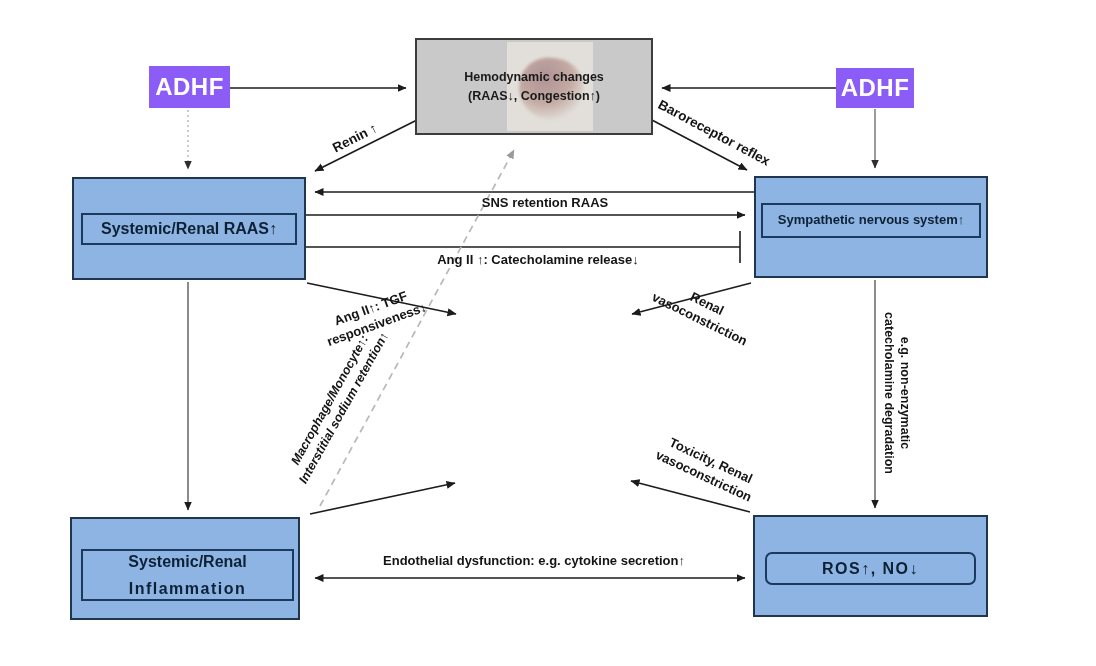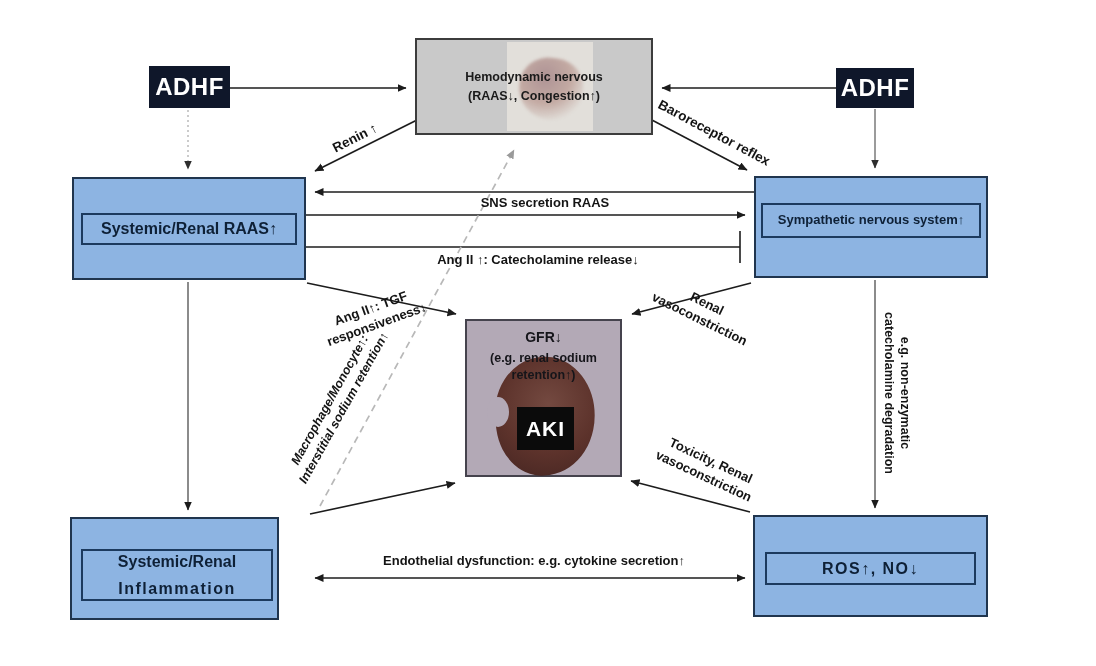--- a/index.html
+++ b/index.html
@@ -3,21 +3,21 @@
 <meta charset="utf-8">
 <style>
   html,body{margin:0;padding:0;background:#ffffff;}
   #canvas{
     position:relative;width:1096px;height:666px;background:#ffffff;overflow:hidden;
     font-family:"Liberation Sans",sans-serif;
   }
   #arrow-layer{position:absolute;left:0;top:0;z-index:1;}
   .node{position:absolute;box-sizing:border-box;z-index:2;}
   .black-node{
-    background:#0f172a;color:#ffffff;display:flex;align-items:center;justify-content:center;
+    background:#8b5cf6;color:#ffffff;display:flex;align-items:center;justify-content:center;
     font-weight:bold;font-size:24px;letter-spacing:.5px;
   }
   .blue-node{
     background:#8db4e2;border:2px solid #20354e;
   }
   .inner-rect{
     position:absolute;box-sizing:border-box;border:2px solid #1c3a5e;background:#8db4e2;
     display:flex;flex-direction:column;align-items:center;justify-content:center;
     font-weight:bold;color:#0e2036;font-size:16px;line-height:1.45;
   }
@@ -104,65 +104,55 @@
     <span>ADHF</span>
   </div>
 
   <div class="node black-node" style="left:836px;top:68px;width:78px;height:40px;">
     <span>ADHF</span>
   </div>
 
   <div class="node gray-node" style="left:415px;top:38px;width:238px;height:97px;">
     <div class="photo-strip"></div>
     <div class="heart-img"></div>
-    <div style="position:relative;z-index:3;">Hemodynamic nervous</div>
+    <div style="position:relative;z-index:3;">Hemodynamic changes</div>
     <div style="position:relative;z-index:3;">(RAAS↓, Congestion↑)</div>
   </div>
 
   <div class="node blue-node" style="left:72px;top:177px;width:234px;height:103px;">
     <div class="inner-rect" style="left:7px;right:7px;top:34px;height:32px;">
       <span>Systemic/Renal RAAS↑</span>
     </div>
   </div>
 
   <div class="node blue-node" style="left:754px;top:176px;width:234px;height:102px;">
     <div class="inner-rect" style="left:5px;right:5px;top:25px;height:35px;font-size:13px;text-align:center;">
       <span>Sympathetic nervous system↑</span>
     </div>
   </div>
 
-  <div class="node mauve-node" style="left:465px;top:319px;width:157px;height:158px;">
-    <div class="kidney-img"></div>
-    <div class="kidney-notch"></div>
-    <div class="gfr-text" style="font-size:14px;">GFR↓</div>
-    <div class="gfr-text" style="padding-top:2px;">(e.g. renal sodium</div>
-    <div class="gfr-text" style="padding-top:0;">retention↑)</div>
-    <div class="aki-box">
-      <span>AKI</span>
-    </div>
-  </div>
 
-  <div class="node blue-node" style="left:70px;top:517px;width:209px;height:103px;text-align:right;">
+  <div class="node blue-node" style="left:70px;top:517px;width:230px;height:103px;text-align:right;">
     <div class="inner-rect" style="left:9px;right:4px;top:30px;height:52px;line-height:1.7;">
       <span>Systemic/Renal</span>
       <span class="ls1">Inflammation</span>
     </div>
   </div>
 
   <div class="node blue-node" style="left:753px;top:515px;width:235px;height:102px;">
-    <div class="inner-rect ls1" style="left:10px;right:10px;top:35px;height:33px;">
+    <div class="inner-rect ls1" style="left:10px;right:10px;top:35px;height:33px;border-radius:7px;">
       <span>ROS↑, NO↓</span>
     </div>
   </div>
 
   <div class="edge-label" style="left:355px;top:138px;transform:translate(-50%,-50%) rotate(-27deg);font-size:13.5px;">Renin ↑</div>
 
   <div class="edge-label" style="left:714px;top:133px;transform:translate(-50%,-50%) rotate(28deg);font-size:13.5px;">Baroreceptor reflex</div>
 
-  <div class="edge-label" style="left:545px;top:203px;transform:translate(-50%,-50%);">SNS secretion RAAS</div>
+  <div class="edge-label" style="left:545px;top:203px;transform:translate(-50%,-50%);">SNS retention RAAS</div>
 
 
   <div class="edge-label" style="left:538px;top:260px;transform:translate(-50%,-50%);">Ang II ↑: Catecholamine release↓</div>
 
   <div class="edge-label" style="left:374px;top:317px;transform:translate(-50%,-50%) rotate(-20deg);">
     <div>Ang II↑: TGF</div>
     <div>responsiveness↓</div>
   </div>
 
   <div class="edge-label" style="left:703px;top:312px;transform:translate(-50%,-50%) rotate(26deg);">

